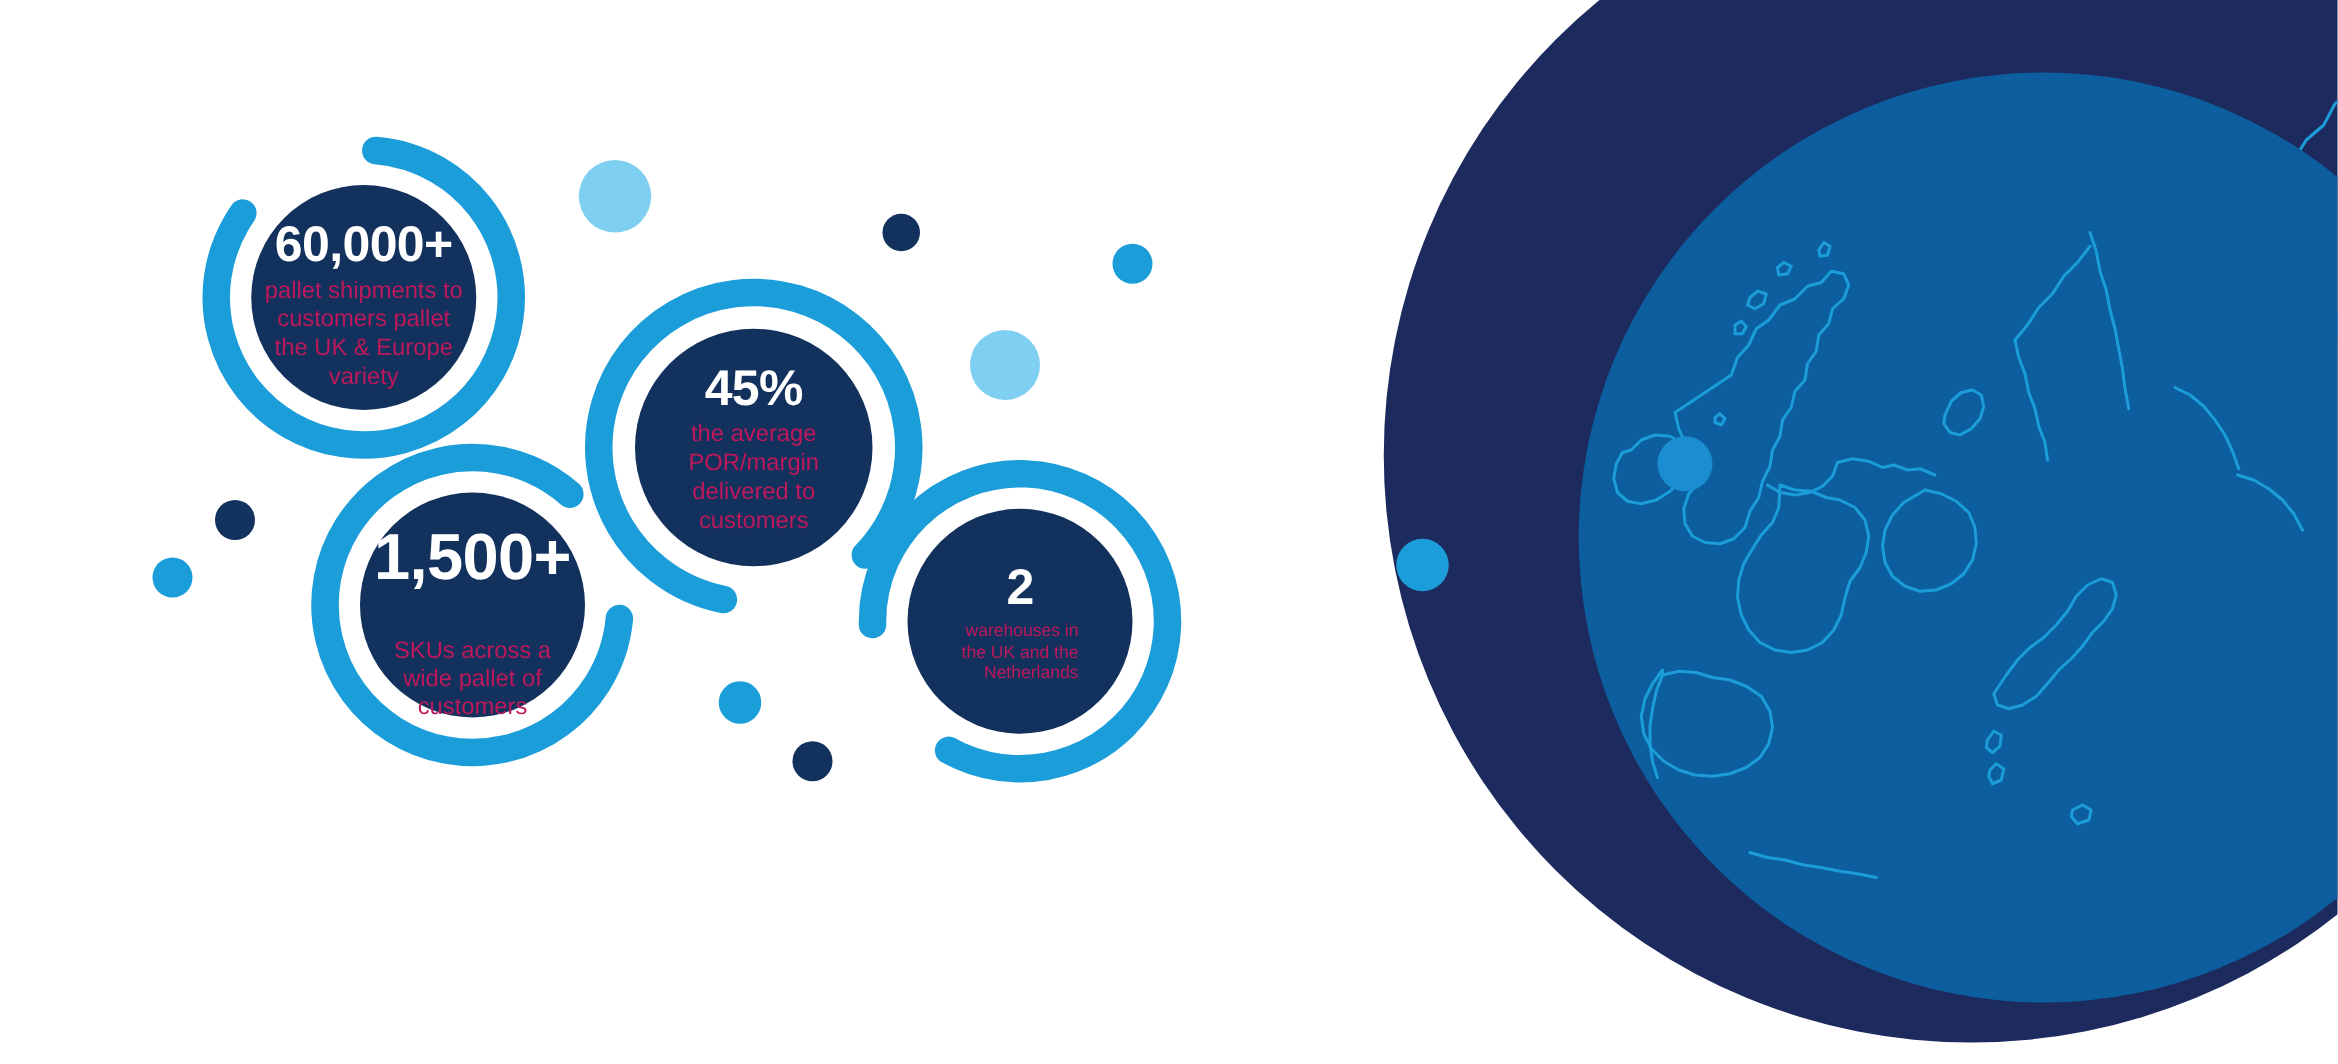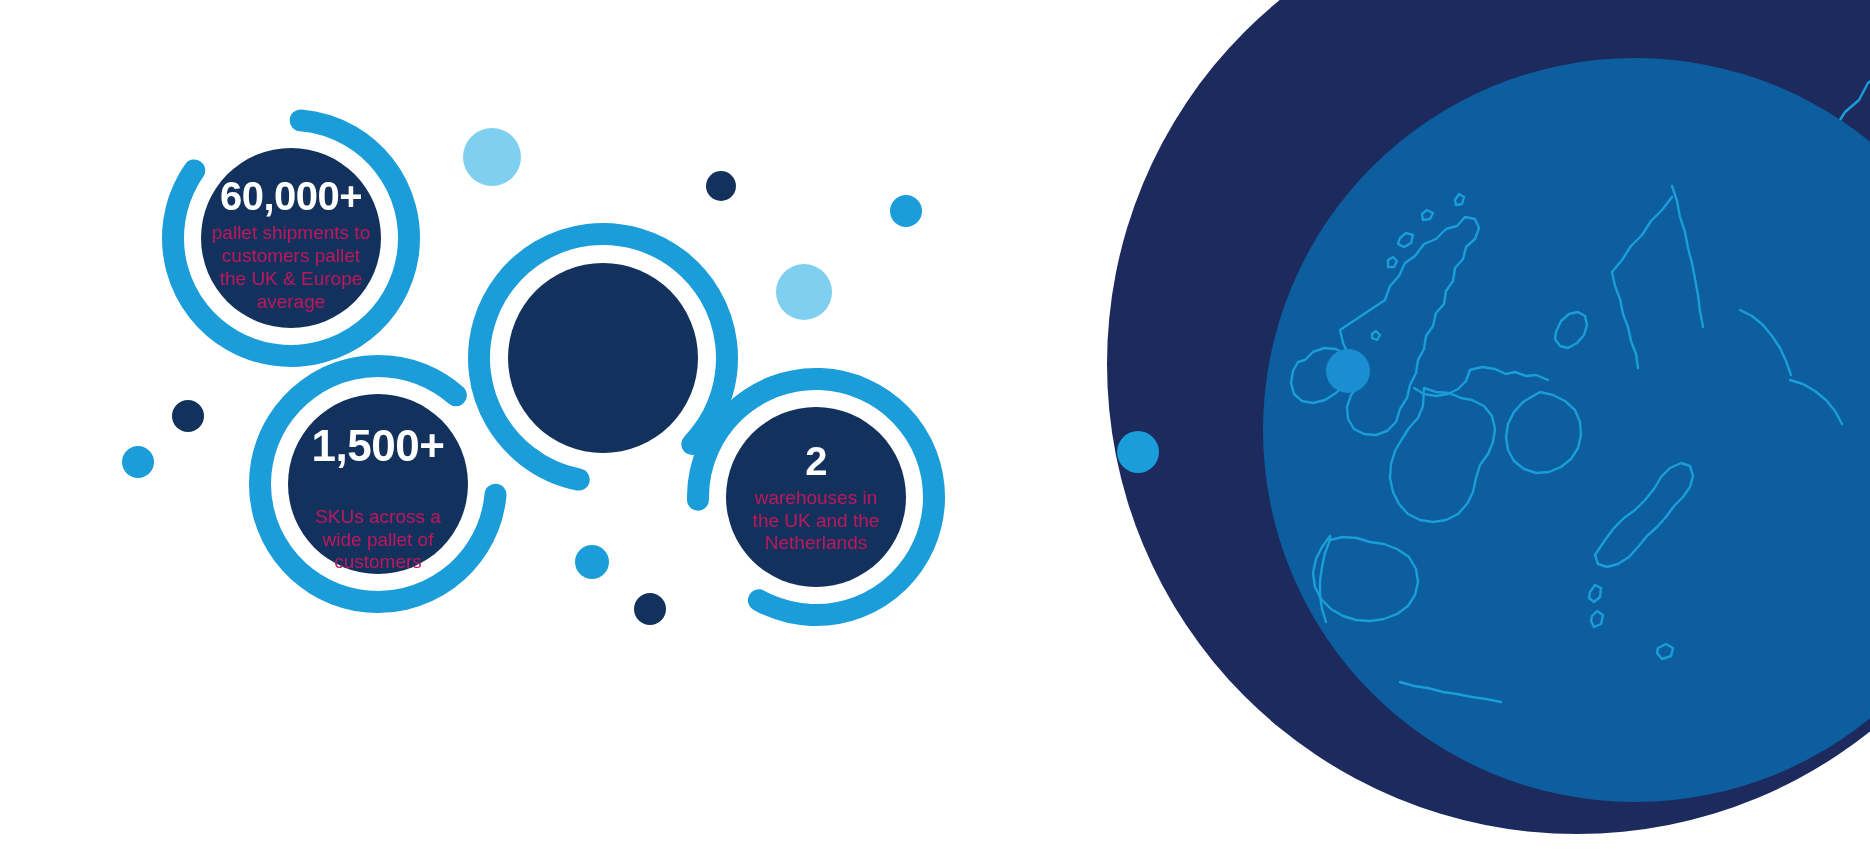--- a/index.html
+++ b/index.html
@@ -38,30 +38,30 @@
     color:#be185d;
     font-weight:normal;
     line-height:1.2;
   }
 
   #stat-text-1{left:194px;top:170px;width:194px;height:150px;justify-content:center;}
   #stat-text-1 .stat-value{font-size:40px;}
   #stat-text-1 .stat-label{font-size:19px;}
 
   #stat-text-2{left:290px;top:420px;width:176px;height:130px;}
-  #stat-text-2 .stat-value{font-size:44px;margin-top:28px;}
+  #stat-text-2 .stat-value{font-size:52px;margin-top:28px;}
   #stat-text-2 .stat-label{font-size:19px;margin-top:32px;}
 
   #stat-text-3{left:520px;top:285px;width:166px;height:150px;}
   #stat-text-3 .stat-value{font-size:40px;}
   #stat-text-3 .stat-label{font-size:19px;}
 
   #stat-text-4{left:733px;top:428px;width:166px;height:140px;}
   #stat-text-4 .stat-value{font-size:40px;}
-  #stat-text-4 .stat-label{font-size:19px;}
+  #stat-text-4 .stat-label{font-size:14px;text-align:right;}
 </style>
 </head>
 <body>
 
 <div id="stage">
 
   <svg class="layer" id="globe-layer" viewBox="0 0 1870 851" width="1870" height="851">
     <defs>
       <clipPath id="clip-globe-outer">
           <circle cx="1577" cy="364" r="470"></circle>
@@ -167,33 +167,42 @@
       <circle cx="816" cy="497" r="90" fill="#12315c"></circle>
     </g>
   </svg>
 
   <div class="stat-text" id="stat-text-1">
     <div class="stat-value">60,000+</div>
     <div class="stat-label">
       <div>pallet shipments to</div>
       <div>customers pallet</div>
       <div>the UK &amp; Europe</div>
-      <div>average</div>
+      <div>variety</div>
     </div>
   </div>
 
   <div class="stat-text" id="stat-text-2">
     <div class="stat-value">1,500+</div>
     <div class="stat-label">
       <div>SKUs across a</div>
       <div>wide pallet of</div>
       <div>customers</div>
     </div>
   </div>
 
+  <div class="stat-text" id="stat-text-3">
+    <div class="stat-value">45%</div>
+    <div class="stat-label">
+      <div>the average</div>
+      <div>POR/margin</div>
+      <div>delivered to</div>
+      <div>customers</div>
+    </div>
+  </div>
 
   <div class="stat-text" id="stat-text-4">
     <div class="stat-value">2</div>
     <div class="stat-label">
       <div>warehouses in</div>
       <div>the UK and the</div>
       <div>Netherlands</div>
     </div>
   </div>
 

